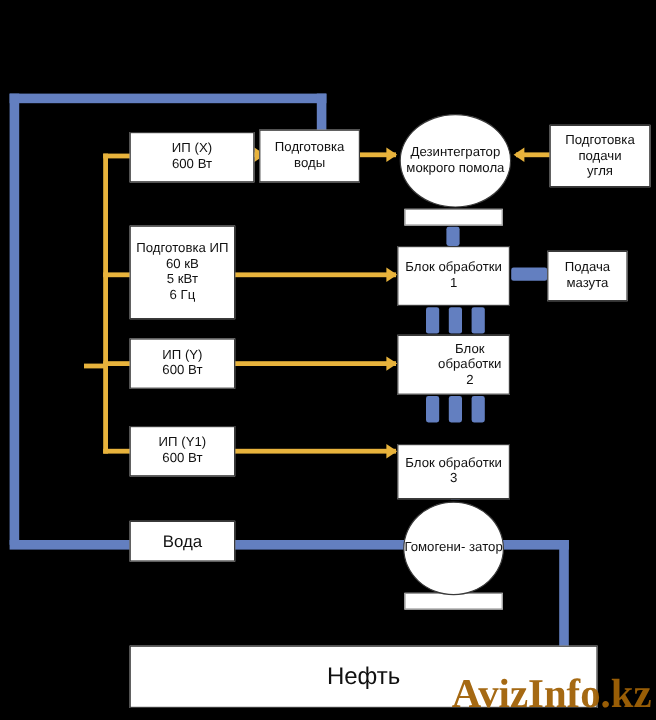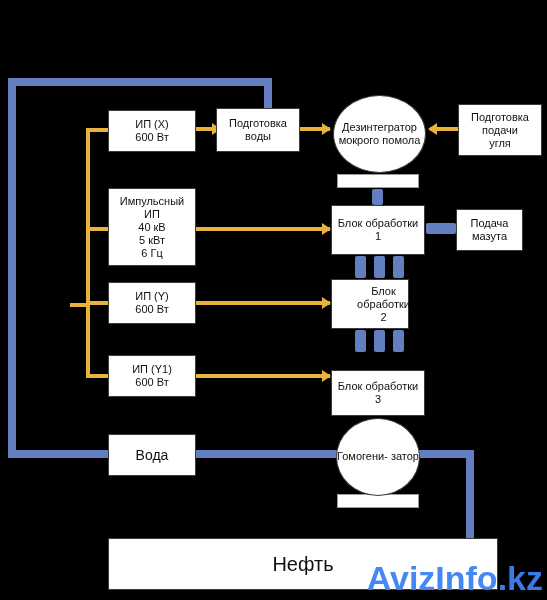--- a/index.html
+++ b/index.html
@@ -31,22 +31,22 @@
   
   .wire{position:absolute;background:#e8b33c;}
   .arrowhead{position:absolute;width:0;height:0;
              border-top:6px solid transparent;
              border-bottom:6px solid transparent;
              border-left:9px solid #e8b33c;}
   .arrowhead.left{border-left:0;border-right:9px solid #e8b33c;}
 
   
   #wm{position:absolute;right:4px;bottom:2px;
-      font-family:Liberation Sans, sans-serif;
-      font-size:34px;font-weight:bold;color:#3b82f6;
+      font-family:Liberation Serif, serif;
+      font-size:34px;font-weight:bold;color:#a16207;
       letter-spacing:0px;opacity:.95;pointer-events:none;}
 </style>
 </head>
 <body>
 
 <div id="stage">
 
   <div class="pipe" style="left:8px;top:78px;width:264px;height:8px;"></div>
   <div class="pipe" style="left:8px;top:78px;width:8px;height:376px;"></div>
   <div class="pipe" style="left:264px;top:78px;width:8px;height:36px;"></div>
@@ -94,31 +94,31 @@
   <div class="stud" style="left:355px;top:330px;width:11px;height:22px;"></div>
   <div class="stud" style="left:374px;top:330px;width:11px;height:22px;"></div>
   <div class="stud" style="left:393px;top:330px;width:11px;height:22px;"></div>
 
   <div class="stud" style="left:374px;top:398px;width:11px;height:18px;"></div>
 
   <div class="wbar" style="left:337px;top:174px;width:82px;height:14px;"></div>
   <div class="wbar" style="left:337px;top:494px;width:82px;height:14px;"></div>
 
 
-  <div class="box" style="left:108px;top:110px;width:88px;height:42px;">
+  <div class="box" style="left:108px;top:110px;width:104px;height:42px;">
     <span class="lines">
       <span class="l">ИП (X)</span>
       <span class="l">600 Вт</span>
     </span>
   </div>
 
   <div class="box" style="left:108px;top:188px;width:88px;height:78px;">
     <span class="lines">
-      <span class="l">Импульсный ИП</span>
-      <span class="l">40 кВ</span>
+      <span class="l">Подготовка ИП</span>
+      <span class="l">60 кВ</span>
       <span class="l">5 кВт</span>
       <span class="l">6 Гц</span>
     </span>
   </div>
 
   <div class="box" style="left:108px;top:282px;width:88px;height:42px;">
     <span class="lines">
       <span class="l">ИП (Y)</span>
       <span class="l">600 Вт</span>
     </span>
@@ -155,29 +155,29 @@
   </div>
 
   <div class="box" style="left:331px;top:205px;width:94px;height:50px;">
     <span class="l">Блок обработки 1</span>
   </div>
 
   <div class="box" style="left:456px;top:209px;width:67px;height:42px;">
     <span class="l">Подача мазута</span>
   </div>
 
-  <div class="box" style="left:331px;top:279px;width:78px;height:50px;padding-left:29px;">
+  <div class="box" style="left:331px;top:279px;width:94px;height:50px;padding-left:29px;">
     <span class="l">Блок обработки 2</span>
   </div>
 
   <div class="box" style="left:331px;top:370px;width:94px;height:46px;">
     <span class="l">Блок обработки 3</span>
   </div>
 
-  <div class="box" style="left:108px;top:434px;width:88px;height:42px;font-size:14px;text-align:center;">
+  <div class="box" style="left:108px;top:434px;width:88px;height:34px;font-size:14px;text-align:center;">
     <span class="l">Вода</span>
   </div>
 
   <div class="circle" style="left:336px;top:418px;width:84px;height:78px;">
     <span class="lines">
       <span class="l">Гомогени-</span>
       <span class="l">затор</span>
     </span>
   </div>
 

